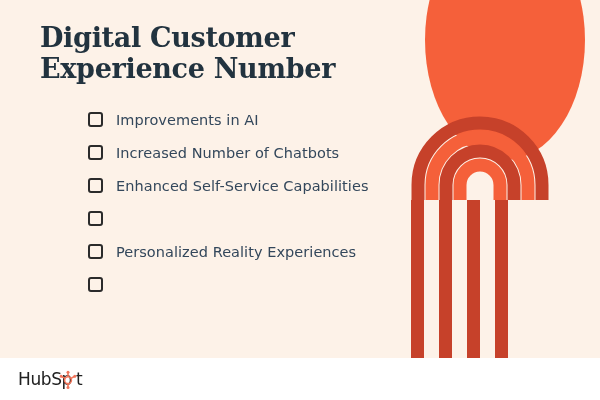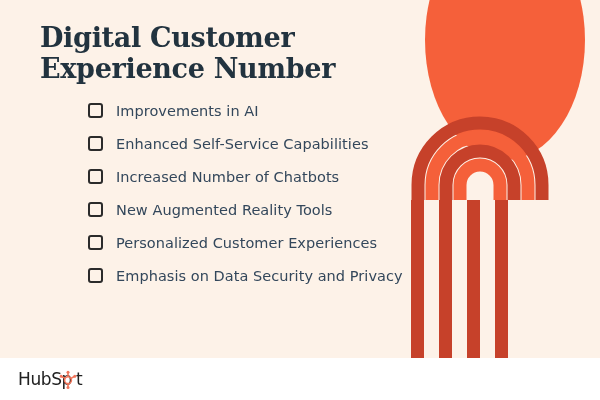--- a/index.html
+++ b/index.html
@@ -62,20 +62,21 @@
   .checklist {
     position: absolute;
     left: 60px;
     top: 103px;
     margin: 0;
     padding: 0;
     list-style: none;
   }
   .check-item {
     display: flex;
+    align-items: center;
     height: 33px;
     padding-left: 28px;
   }
   .checkbox {
     flex: 0 0 auto;
     width: 11px;
     height: 11px;
     border: 2.5px solid #2B2B2B;
     border-radius: 3px;
     box-sizing: content-box;
@@ -176,37 +177,35 @@
       <span class="tline">Experience Number</span>
     </h1>
 
     <ul class="checklist">
       <li class="check-item">
         <span class="checkbox"></span>
         <span class="check-label">Improvements in AI</span>
       </li>
       <li class="check-item">
         <span class="checkbox"></span>
+        <span class="check-label">Increased Number of Chatbots</span>
+      </li>
+      <li class="check-item">
+        <span class="checkbox"></span>
         <span class="check-label">Enhanced Self-Service Capabilities</span>
       </li>
       <li class="check-item">
         <span class="checkbox"></span>
-        <span class="check-label">Increased Number of Chatbots</span>
-      </li>
-      <li class="check-item">
-        <span class="checkbox"></span>
-        <span class="check-label">New Augmented Reality Tools</span>
-      </li>
-      <li class="check-item">
-        <span class="checkbox"></span>
-        <span class="check-label">Personalized Customer Experiences</span>
-      </li>
-      <li class="check-item">
-        <span class="checkbox"></span>
-        <span class="check-label">Emphasis on Data Security and Privacy</span>
+      </li>
+      <li class="check-item">
+        <span class="checkbox"></span>
+        <span class="check-label">Personalized Reality Experiences</span>
+      </li>
+      <li class="check-item">
+        <span class="checkbox"></span>
       </li>
     </ul>
 
   </div>
 
   <div class="footer">
     <div class="logo">
       <svg width="78" height="22" viewBox="0 0 78 22" xmlns="http://www.w3.org/2000/svg">
 
         <text x="0" y="17" font-family="DejaVu Sans, Liberation Sans, sans-serif" font-size="17" font-weight="500" fill="#212121" letter-spacing="-0.4">HubSp</text>

